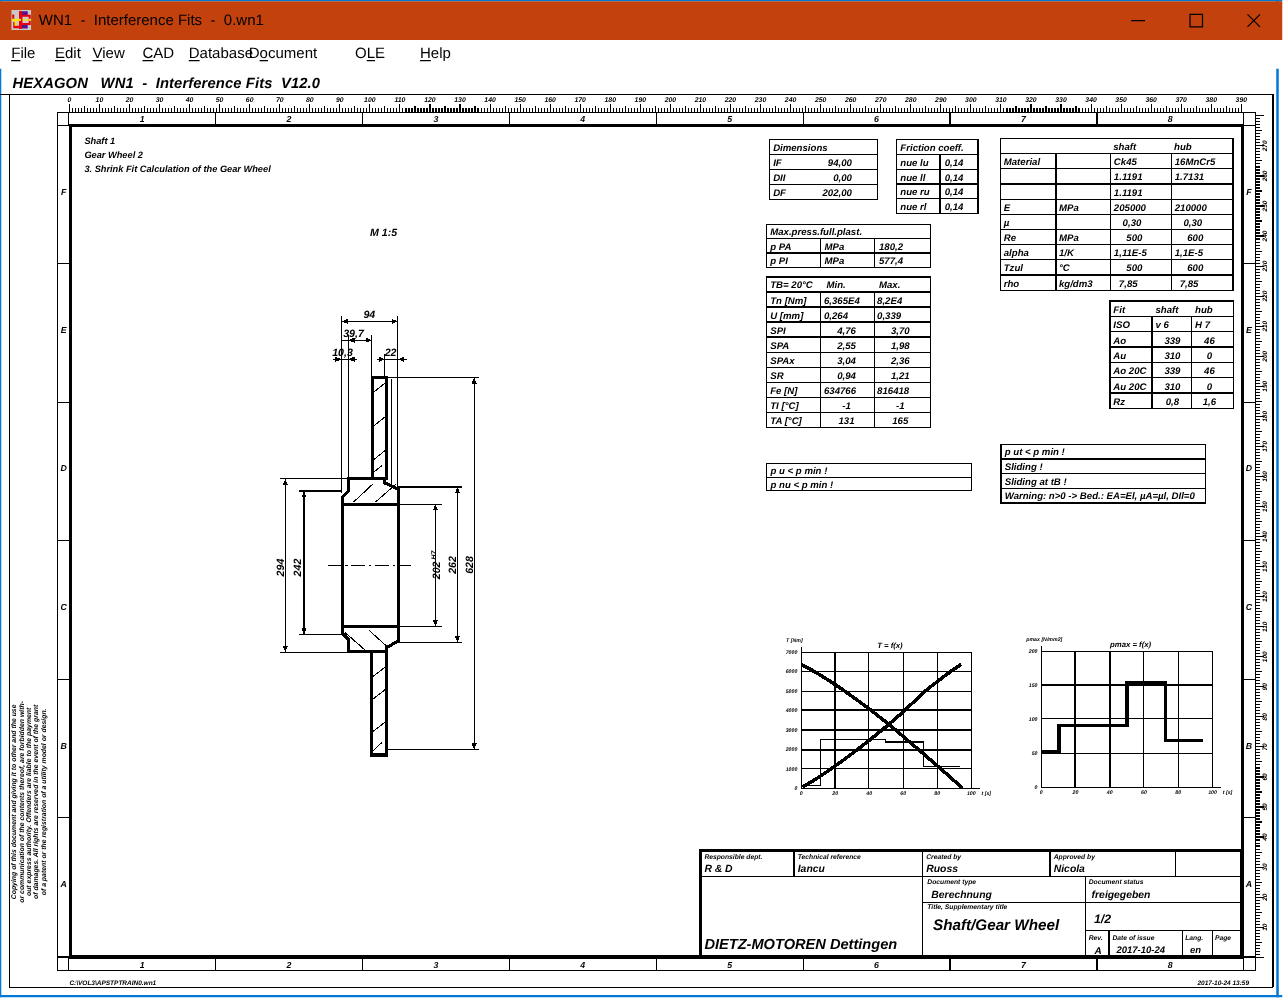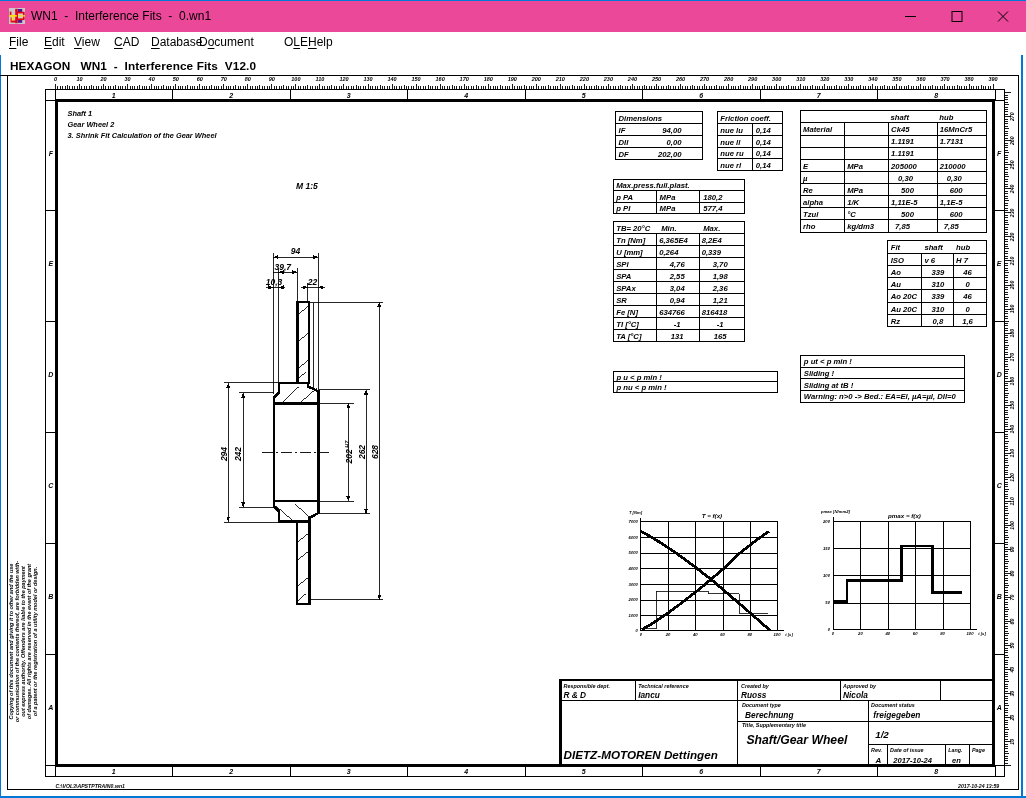--- a/index.html
+++ b/index.html
@@ -1,24 +1,24 @@
 <!DOCTYPE html>
 <html><head>
 <meta charset="utf-8">
 <style>
 * { margin:0; padding:0; box-sizing:border-box; }
 html,body { width:1026px; height:798px; background:#fff; overflow:hidden; }
 body { font-family:"Liberation Sans",sans-serif; position:relative; }
 .border { position:absolute; background:#0078d7; }
-#titlebar { position:absolute; left:0; top:1px; width:1026px; height:31px; background:#ec4899; }
+#titlebar { position:absolute; left:0; top:1px; width:1026px; height:31px; background:#c2410c; }
 #title { position:absolute; left:31px; top:8px; font-size:12px; color:#000; }
 #menubar { position:absolute; left:0; top:32px; width:1026px; height:23px; background:#fff; }
 .mi { position:absolute; top:3px; font-size:12px; color:#000; }
 .mi u { text-decoration:underline; text-underline-offset:1.5px; }
-#hexline { position:absolute; left:10px; top:59px; font-size:11.8px; font-weight:bold; color:#000; letter-spacing:0.1px; }
+#hexline { position:absolute; left:10px; top:59px; font-size:11.8px; font-weight:bold; font-style:italic; color:#000; letter-spacing:0.1px; }
 svg { position:absolute; left:0; top:0; }
 </style>
 </head>
 <body>
 <div class="border" style="left:0;top:0;width:1026px;height:1px"></div>
 <div class="border" style="left:0;top:0;width:1px;height:798px"></div>
 <div class="border" style="left:1020.5px;top:0;width:2.5px;height:798px"></div>
 <div class="border" style="left:0;top:795.5px;width:1026px;height:2.5px"></div>
 <div id="titlebar">
  <svg width="16" height="16" style="left:9px;top:7px" viewBox="0 0 16 16">
@@ -44,21 +44,21 @@
  </svg>
 </div>
 <div id="menubar">
  <div class="mi" style="left:9px"><u>F</u>ile</div>
  <div class="mi" style="left:44px"><u>E</u>dit</div>
  <div class="mi" style="left:74px"><u>V</u>iew</div>
  <div class="mi" style="left:114px"><u>C</u>AD</div>
  <div class="mi" style="left:151px"><u>D</u>atabase</div>
  <div class="mi" style="left:199px">D<u>o</u>cument</div>
  <div class="mi" style="left:284px">O<u>L</u>E</div>
- <div class="mi" style="left:308px"><u>H</u>elp</div>
+ <div class="mi" style="left:336px"><u>H</u>elp</div>
 </div>
 <div id="hexline">HEXAGON&nbsp;&nbsp; WN1&nbsp; -&nbsp; Interference Fits&nbsp; V12.0</div>
 <svg width="1026" height="798" viewBox="0 0 1026 798" shape-rendering="crispEdges">
 <line x1="0" y1="75.4" x2="1018.4" y2="75.4" stroke="#000" stroke-width="1.0"></line>
 <line x1="7.5" y1="75.4" x2="7.5" y2="789.8" stroke="#000" stroke-width="1.0"></line>
 <line x1="7.5" y1="789.8" x2="1018.4" y2="789.8" stroke="#000" stroke-width="1.0"></line>
 <line x1="1018.4" y1="75.4" x2="1018.4" y2="789.8" stroke="#000" stroke-width="1.0"></line>
 <path d="M55.50,89.8v-6.3M57.90,89.8v-3.6M60.31,89.8v-3.6M62.71,89.8v-3.6M65.12,89.8v-3.6M67.52,89.8v-5.0M69.92,89.8v-3.6M72.33,89.8v-3.6M74.73,89.8v-3.6M77.14,89.8v-3.6M79.54,89.8v-6.3M81.94,89.8v-3.6M84.35,89.8v-3.6M86.75,89.8v-3.6M89.16,89.8v-3.6M91.56,89.8v-5.0M93.96,89.8v-3.6M96.37,89.8v-3.6M98.77,89.8v-3.6M101.18,89.8v-3.6M103.58,89.8v-6.3M105.98,89.8v-3.6M108.39,89.8v-3.6M110.79,89.8v-3.6M113.20,89.8v-3.6M115.60,89.8v-5.0M118.00,89.8v-3.6M120.41,89.8v-3.6M122.81,89.8v-3.6M125.22,89.8v-3.6M127.62,89.8v-6.3M130.02,89.8v-3.6M132.43,89.8v-3.6M134.83,89.8v-3.6M137.24,89.8v-3.6M139.64,89.8v-5.0M142.04,89.8v-3.6M144.45,89.8v-3.6M146.85,89.8v-3.6M149.26,89.8v-3.6M151.66,89.8v-6.3M154.06,89.8v-3.6M156.47,89.8v-3.6M158.87,89.8v-3.6M161.28,89.8v-3.6M163.68,89.8v-5.0M166.08,89.8v-3.6M168.49,89.8v-3.6M170.89,89.8v-3.6M173.30,89.8v-3.6M175.70,89.8v-6.3M178.10,89.8v-3.6M180.51,89.8v-3.6M182.91,89.8v-3.6M185.32,89.8v-3.6M187.72,89.8v-5.0M190.12,89.8v-3.6M192.53,89.8v-3.6M194.93,89.8v-3.6M197.34,89.8v-3.6M199.74,89.8v-6.3M202.14,89.8v-3.6M204.55,89.8v-3.6M206.95,89.8v-3.6M209.36,89.8v-3.6M211.76,89.8v-5.0M214.16,89.8v-3.6M216.57,89.8v-3.6M218.97,89.8v-3.6M221.38,89.8v-3.6M223.78,89.8v-6.3M226.18,89.8v-3.6M228.59,89.8v-3.6M230.99,89.8v-3.6M233.40,89.8v-3.6M235.80,89.8v-5.0M238.20,89.8v-3.6M240.61,89.8v-3.6M243.01,89.8v-3.6M245.42,89.8v-3.6M247.82,89.8v-6.3M250.22,89.8v-3.6M252.63,89.8v-3.6M255.03,89.8v-3.6M257.44,89.8v-3.6M259.84,89.8v-5.0M262.24,89.8v-3.6M264.65,89.8v-3.6M267.05,89.8v-3.6M269.46,89.8v-3.6M271.86,89.8v-6.3M274.26,89.8v-3.6M276.67,89.8v-3.6M279.07,89.8v-3.6M281.48,89.8v-3.6M283.88,89.8v-5.0M286.28,89.8v-3.6M288.69,89.8v-3.6M291.09,89.8v-3.6M293.50,89.8v-3.6M295.90,89.8v-6.3M298.30,89.8v-3.6M300.71,89.8v-3.6M303.11,89.8v-3.6M305.52,89.8v-3.6M307.92,89.8v-5.0M310.32,89.8v-3.6M312.73,89.8v-3.6M315.13,89.8v-3.6M317.54,89.8v-3.6M319.94,89.8v-6.3M322.34,89.8v-3.6M324.75,89.8v-3.6M327.15,89.8v-3.6M329.56,89.8v-3.6M331.96,89.8v-5.0M334.36,89.8v-3.6M336.77,89.8v-3.6M339.17,89.8v-3.6M341.58,89.8v-3.6M343.98,89.8v-6.3M346.38,89.8v-3.6M348.79,89.8v-3.6M351.19,89.8v-3.6M353.60,89.8v-3.6M356.00,89.8v-5.0M358.40,89.8v-3.6M360.81,89.8v-3.6M363.21,89.8v-3.6M365.62,89.8v-3.6M368.02,89.8v-6.3M370.42,89.8v-3.6M372.83,89.8v-3.6M375.23,89.8v-3.6M377.64,89.8v-3.6M380.04,89.8v-5.0M382.44,89.8v-3.6M384.85,89.8v-3.6M387.25,89.8v-3.6M389.66,89.8v-3.6M392.06,89.8v-6.3M394.46,89.8v-3.6M396.87,89.8v-3.6M399.27,89.8v-3.6M401.68,89.8v-3.6M404.08,89.8v-5.0M406.48,89.8v-3.6M408.89,89.8v-3.6M411.29,89.8v-3.6M413.70,89.8v-3.6M416.10,89.8v-6.3M418.50,89.8v-3.6M420.91,89.8v-3.6M423.31,89.8v-3.6M425.72,89.8v-3.6M428.12,89.8v-5.0M430.52,89.8v-3.6M432.93,89.8v-3.6M435.33,89.8v-3.6M437.74,89.8v-3.6M440.14,89.8v-6.3M442.54,89.8v-3.6M444.95,89.8v-3.6M447.35,89.8v-3.6M449.76,89.8v-3.6M452.16,89.8v-5.0M454.56,89.8v-3.6M456.97,89.8v-3.6M459.37,89.8v-3.6M461.78,89.8v-3.6M464.18,89.8v-6.3M466.58,89.8v-3.6M468.99,89.8v-3.6M471.39,89.8v-3.6M473.80,89.8v-3.6M476.20,89.8v-5.0M478.60,89.8v-3.6M481.01,89.8v-3.6M483.41,89.8v-3.6M485.82,89.8v-3.6M488.22,89.8v-6.3M490.62,89.8v-3.6M493.03,89.8v-3.6M495.43,89.8v-3.6M497.84,89.8v-3.6M500.24,89.8v-5.0M502.64,89.8v-3.6M505.05,89.8v-3.6M507.45,89.8v-3.6M509.86,89.8v-3.6M512.26,89.8v-6.3M514.66,89.8v-3.6M517.07,89.8v-3.6M519.47,89.8v-3.6M521.88,89.8v-3.6M524.28,89.8v-5.0M526.68,89.8v-3.6M529.09,89.8v-3.6M531.49,89.8v-3.6M533.90,89.8v-3.6M536.30,89.8v-6.3M538.70,89.8v-3.6M541.11,89.8v-3.6M543.51,89.8v-3.6M545.92,89.8v-3.6M548.32,89.8v-5.0M550.72,89.8v-3.6M553.13,89.8v-3.6M555.53,89.8v-3.6M557.94,89.8v-3.6M560.34,89.8v-6.3M562.74,89.8v-3.6M565.15,89.8v-3.6M567.55,89.8v-3.6M569.96,89.8v-3.6M572.36,89.8v-5.0M574.76,89.8v-3.6M577.17,89.8v-3.6M579.57,89.8v-3.6M581.98,89.8v-3.6M584.38,89.8v-6.3M586.78,89.8v-3.6M589.19,89.8v-3.6M591.59,89.8v-3.6M594.00,89.8v-3.6M596.40,89.8v-5.0M598.80,89.8v-3.6M601.21,89.8v-3.6M603.61,89.8v-3.6M606.02,89.8v-3.6M608.42,89.8v-6.3M610.82,89.8v-3.6M613.23,89.8v-3.6M615.63,89.8v-3.6M618.04,89.8v-3.6M620.44,89.8v-5.0M622.84,89.8v-3.6M625.25,89.8v-3.6M627.65,89.8v-3.6M630.06,89.8v-3.6M632.46,89.8v-6.3M634.86,89.8v-3.6M637.27,89.8v-3.6M639.67,89.8v-3.6M642.08,89.8v-3.6M644.48,89.8v-5.0M646.88,89.8v-3.6M649.29,89.8v-3.6M651.69,89.8v-3.6M654.10,89.8v-3.6M656.50,89.8v-6.3M658.90,89.8v-3.6M661.31,89.8v-3.6M663.71,89.8v-3.6M666.12,89.8v-3.6M668.52,89.8v-5.0M670.92,89.8v-3.6M673.33,89.8v-3.6M675.73,89.8v-3.6M678.14,89.8v-3.6M680.54,89.8v-6.3M682.94,89.8v-3.6M685.35,89.8v-3.6M687.75,89.8v-3.6M690.16,89.8v-3.6M692.56,89.8v-5.0M694.96,89.8v-3.6M697.37,89.8v-3.6M699.77,89.8v-3.6M702.18,89.8v-3.6M704.58,89.8v-6.3M706.98,89.8v-3.6M709.39,89.8v-3.6M711.79,89.8v-3.6M714.20,89.8v-3.6M716.60,89.8v-5.0M719.00,89.8v-3.6M721.41,89.8v-3.6M723.81,89.8v-3.6M726.22,89.8v-3.6M728.62,89.8v-6.3M731.02,89.8v-3.6M733.43,89.8v-3.6M735.83,89.8v-3.6M738.24,89.8v-3.6M740.64,89.8v-5.0M743.04,89.8v-3.6M745.45,89.8v-3.6M747.85,89.8v-3.6M750.26,89.8v-3.6M752.66,89.8v-6.3M755.06,89.8v-3.6M757.47,89.8v-3.6M759.87,89.8v-3.6M762.28,89.8v-3.6M764.68,89.8v-5.0M767.08,89.8v-3.6M769.49,89.8v-3.6M771.89,89.8v-3.6M774.30,89.8v-3.6M776.70,89.8v-6.3M779.10,89.8v-3.6M781.51,89.8v-3.6M783.91,89.8v-3.6M786.32,89.8v-3.6M788.72,89.8v-5.0M791.12,89.8v-3.6M793.53,89.8v-3.6M795.93,89.8v-3.6M798.34,89.8v-3.6M800.74,89.8v-6.3M803.14,89.8v-3.6M805.55,89.8v-3.6M807.95,89.8v-3.6M810.36,89.8v-3.6M812.76,89.8v-5.0M815.16,89.8v-3.6M817.57,89.8v-3.6M819.97,89.8v-3.6M822.38,89.8v-3.6M824.78,89.8v-6.3M827.18,89.8v-3.6M829.59,89.8v-3.6M831.99,89.8v-3.6M834.40,89.8v-3.6M836.80,89.8v-5.0M839.20,89.8v-3.6M841.61,89.8v-3.6M844.01,89.8v-3.6M846.42,89.8v-3.6M848.82,89.8v-6.3M851.22,89.8v-3.6M853.63,89.8v-3.6M856.03,89.8v-3.6M858.44,89.8v-3.6M860.84,89.8v-5.0M863.24,89.8v-3.6M865.65,89.8v-3.6M868.05,89.8v-3.6M870.46,89.8v-3.6M872.86,89.8v-6.3M875.26,89.8v-3.6M877.67,89.8v-3.6M880.07,89.8v-3.6M882.48,89.8v-3.6M884.88,89.8v-5.0M887.28,89.8v-3.6M889.69,89.8v-3.6M892.09,89.8v-3.6M894.50,89.8v-3.6M896.90,89.8v-6.3M899.30,89.8v-3.6M901.71,89.8v-3.6M904.11,89.8v-3.6M906.52,89.8v-3.6M908.92,89.8v-5.0M911.32,89.8v-3.6M913.73,89.8v-3.6M916.13,89.8v-3.6M918.54,89.8v-3.6M920.94,89.8v-6.3M923.34,89.8v-3.6M925.75,89.8v-3.6M928.15,89.8v-3.6M930.56,89.8v-3.6M932.96,89.8v-5.0M935.36,89.8v-3.6M937.77,89.8v-3.6M940.17,89.8v-3.6M942.58,89.8v-3.6M944.98,89.8v-6.3M947.38,89.8v-3.6M949.79,89.8v-3.6M952.19,89.8v-3.6M954.60,89.8v-3.6M957.00,89.8v-5.0M959.40,89.8v-3.6M961.81,89.8v-3.6M964.21,89.8v-3.6M966.62,89.8v-3.6M969.02,89.8v-6.3M971.42,89.8v-3.6M973.83,89.8v-3.6M976.23,89.8v-3.6M978.64,89.8v-3.6M981.04,89.8v-5.0M983.44,89.8v-3.6M985.85,89.8v-3.6M988.25,89.8v-3.6M990.66,89.8v-3.6M993.06,89.8v-6.3" stroke="#000" stroke-width="0.9" fill="none" stroke-linecap="butt" stroke-linejoin="miter"></path>
 <text x="55.5" y="81.3" font-size="5.5" text-anchor="middle" style="font-family:'Liberation Sans',sans-serif;font-style:italic;font-weight:bold;" fill="#000">0</text>
 <text x="79.53999999999999" y="81.3" font-size="5.5" text-anchor="middle" style="font-family:'Liberation Sans',sans-serif;font-style:italic;font-weight:bold;" fill="#000">10</text>

